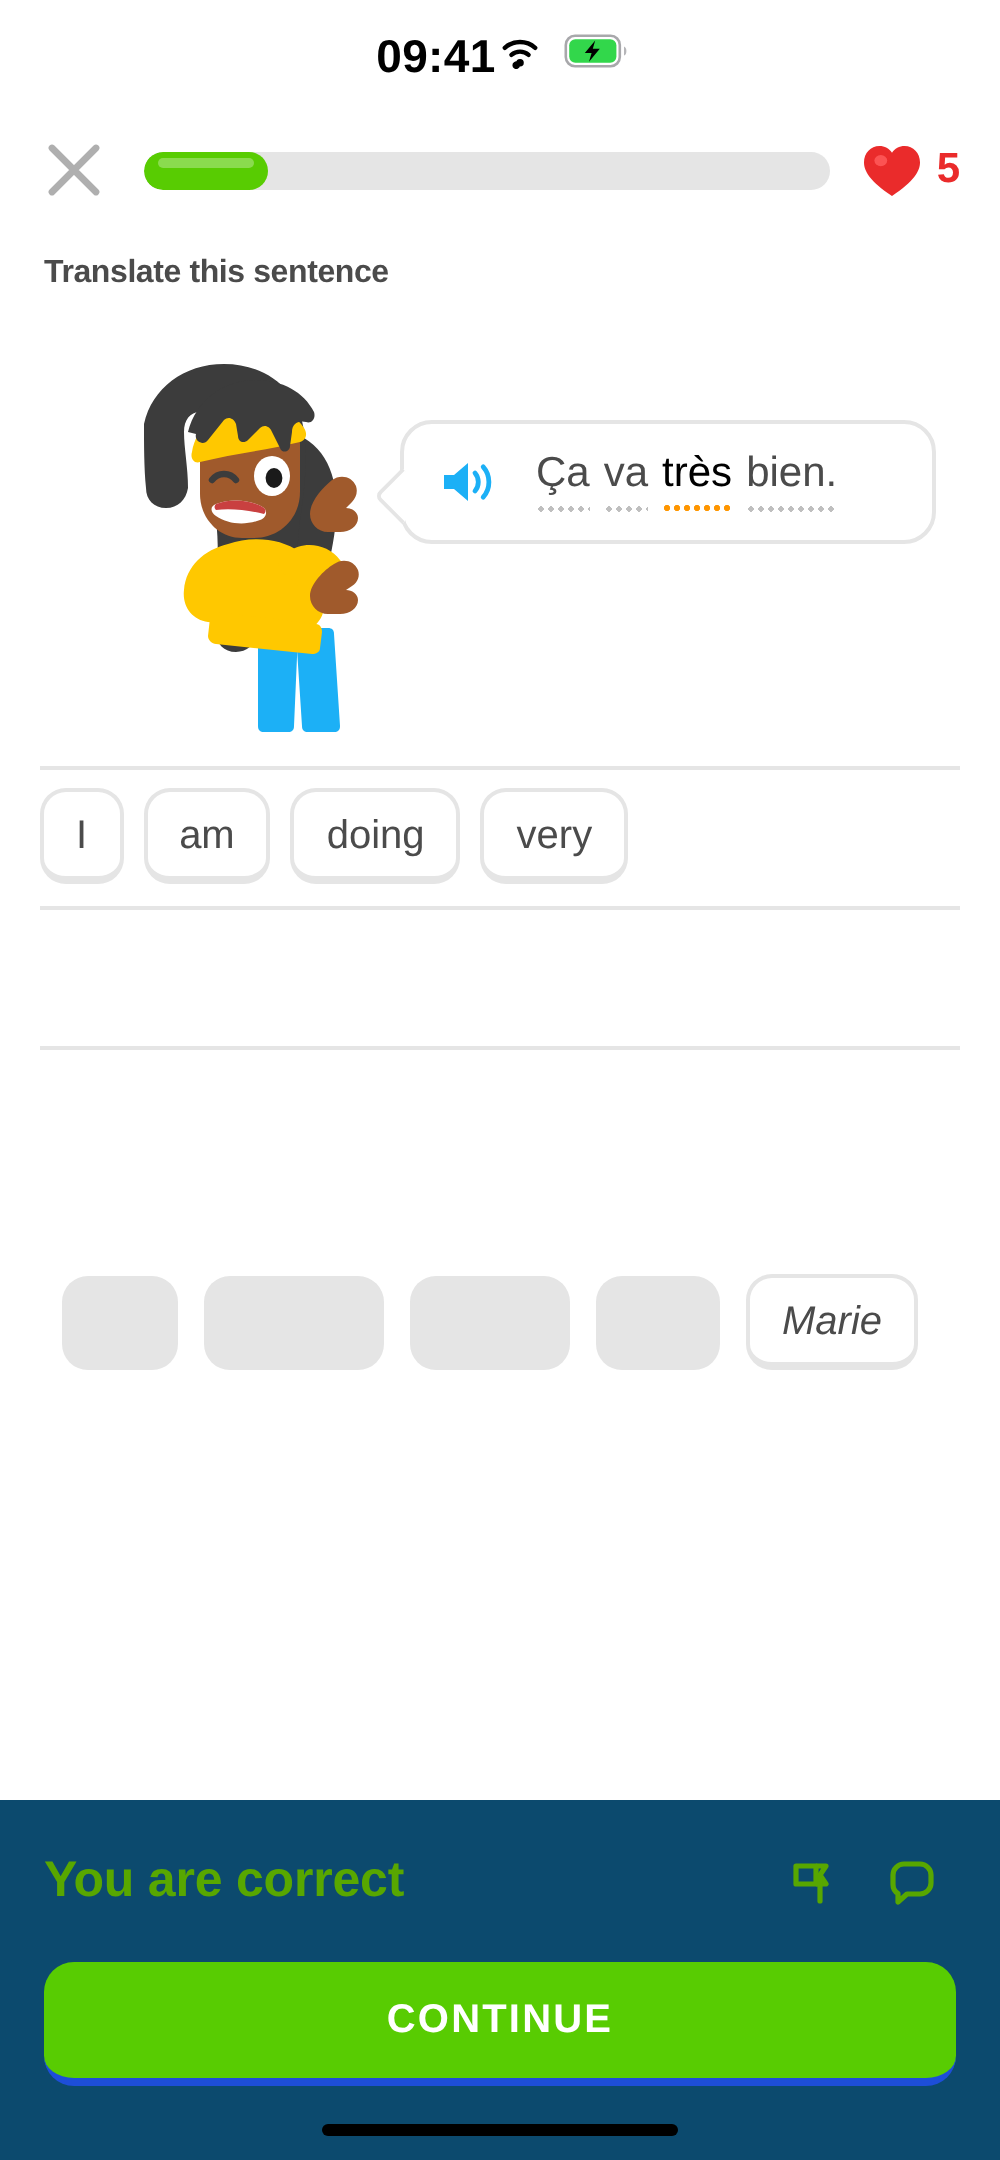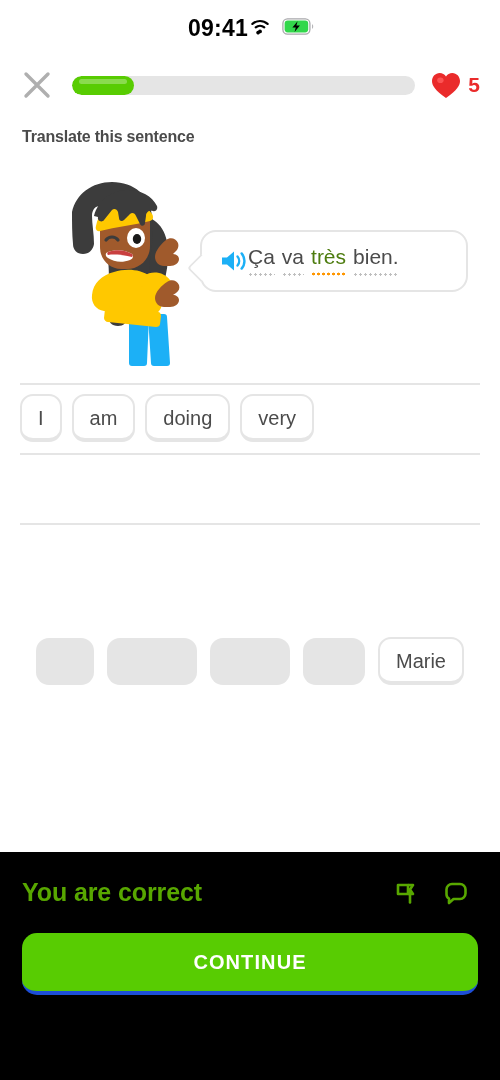--- a/index.html
+++ b/index.html
@@ -106,30 +106,30 @@
   .character {
     position: absolute;
     left: 26px;
     top: 2px;
     width: 180px;
     height: 205px;
   }
   .bubble {
     position: absolute;
     left: 200px;
-    top: 68px;
+    top: 48px;
     width: 268px;
     min-height: 62px;
     background: #ffffff;
     border: 2px solid #e5e5e5;
     border-radius: 16px;
     display: flex;
     align-items: center;
     padding: 8px 14px 8px 16px;
-    gap: 0;
+    gap: 20px;
   }
   .bubble-tail {
     position: absolute;
     left: -11px;
     top: 26px;
     width: 20px;
     height: 20px;
     background: #ffffff;
     border-left: 2px solid #e5e5e5;
     border-bottom: 2px solid #e5e5e5;
@@ -161,21 +161,21 @@
   }
   .token .dots {
     position: absolute;
     left: 0; right: 0;
     bottom: 1px;
     height: 3px;
     background-image: radial-gradient(circle, #bfbfbf 45%, transparent 48%);
     background-size: 5px 3px;
     background-repeat: repeat-x;
   }
-  .token.hl { color: #4d7c0f; }
+  .token.hl { color: #000000; }
   .token.hl .dots {
     background-image: radial-gradient(circle, #ff9600 45%, transparent 48%);
     height: 4px;
     background-size: 5px 4px;
   }
 
   
   .answer-zone { padding: 0 20px; margin-top: 6px; }
   .answer-line {
     border-bottom: 2px solid #e5e5e5;
@@ -207,37 +207,38 @@
     border-radius: 13px;
     height: 47px;
     cursor: default;
   }
 
   
   .word-bank {
     margin-top: 112px;
     padding: 0 31px;
     display: flex;
-    flex-direction: column;
+    flex-direction: row;
     gap: 15px;
+    font-style: italic;
   }
   .bank-row {
     display: flex;
     justify-content: center;
     gap: 13px;
     align-items: center;
   }
 
   
   .feedback {
     position: absolute;
     left: 0; right: 0;
     bottom: 0;
-    height: 228px;
-    background: #000000;
+    height: 180px;
+    background: #0c4a6e;
     padding: 26px 22px 0 22px;
   }
   .feedback-head {
     display: flex;
     align-items: center;
     justify-content: space-between;
   }
   .feedback-title {
     font-size: 25px;
     font-weight: bold;

